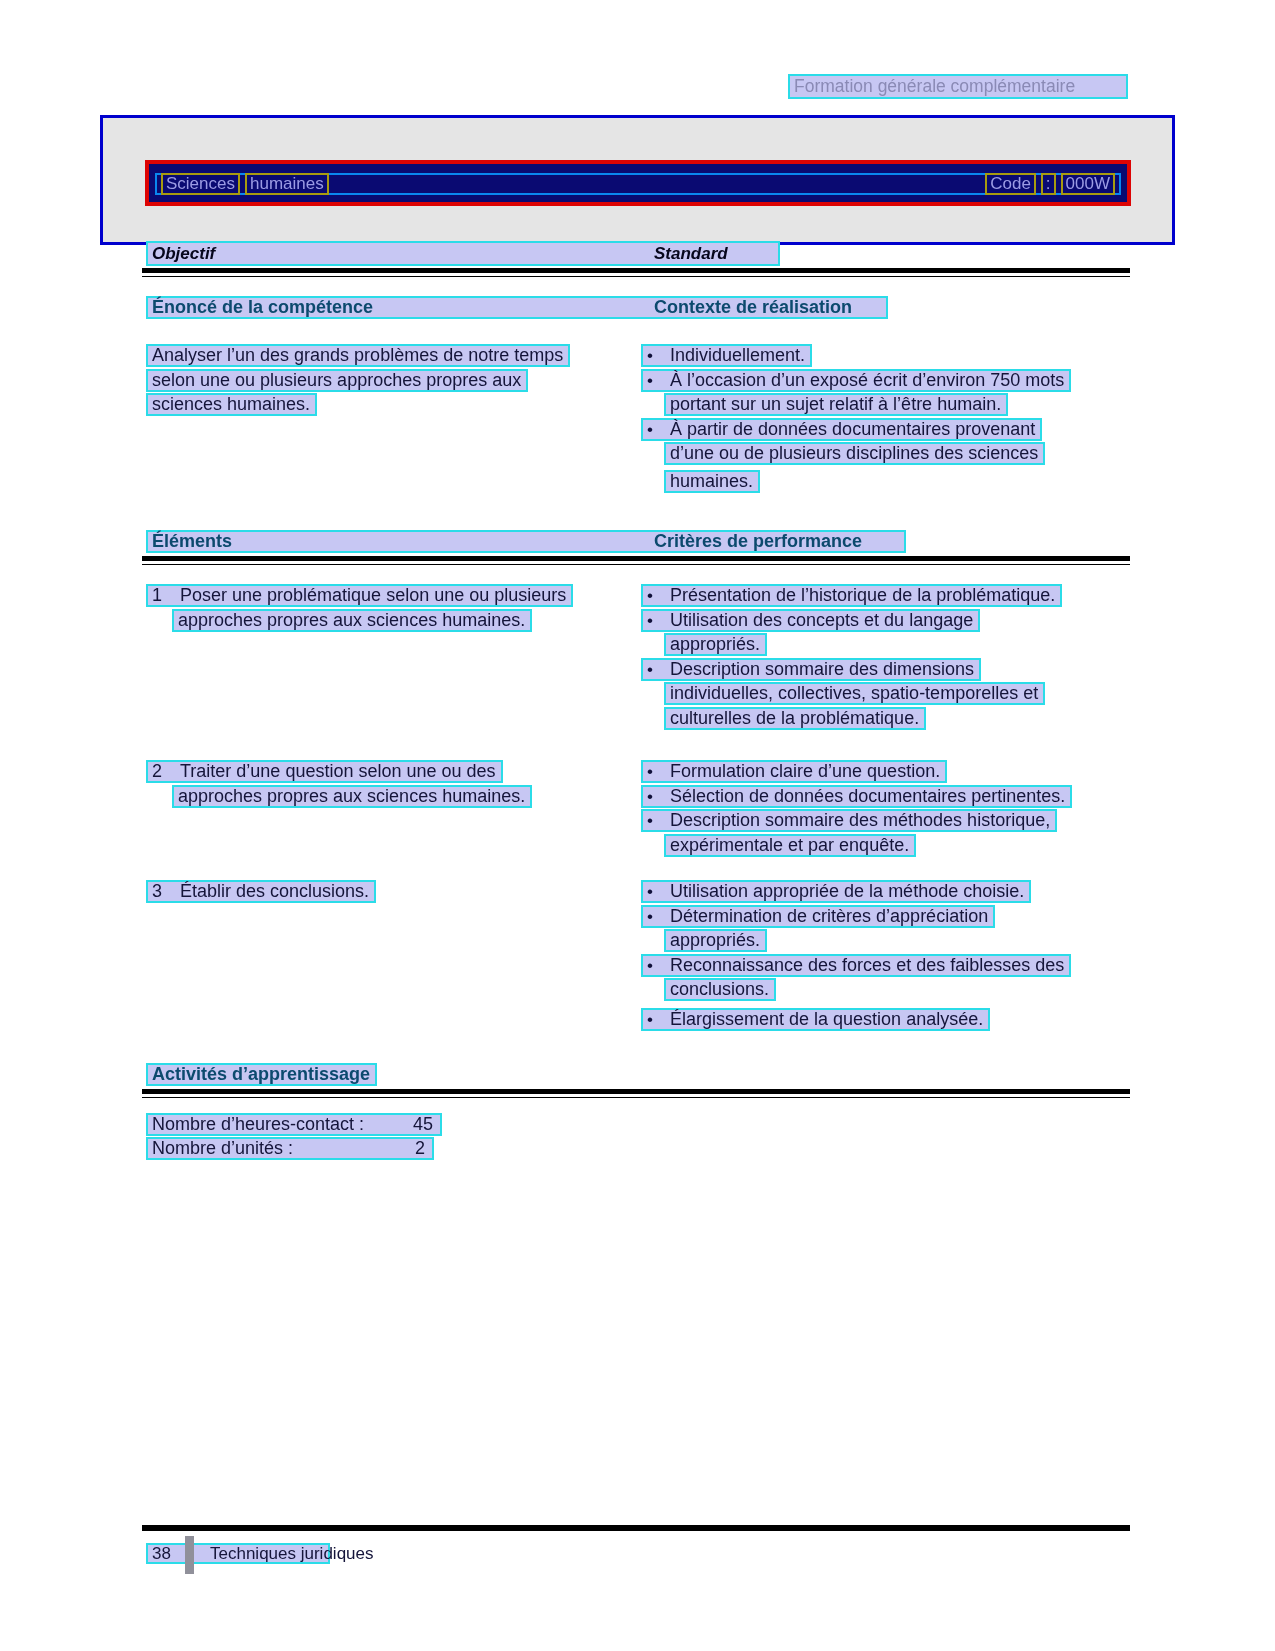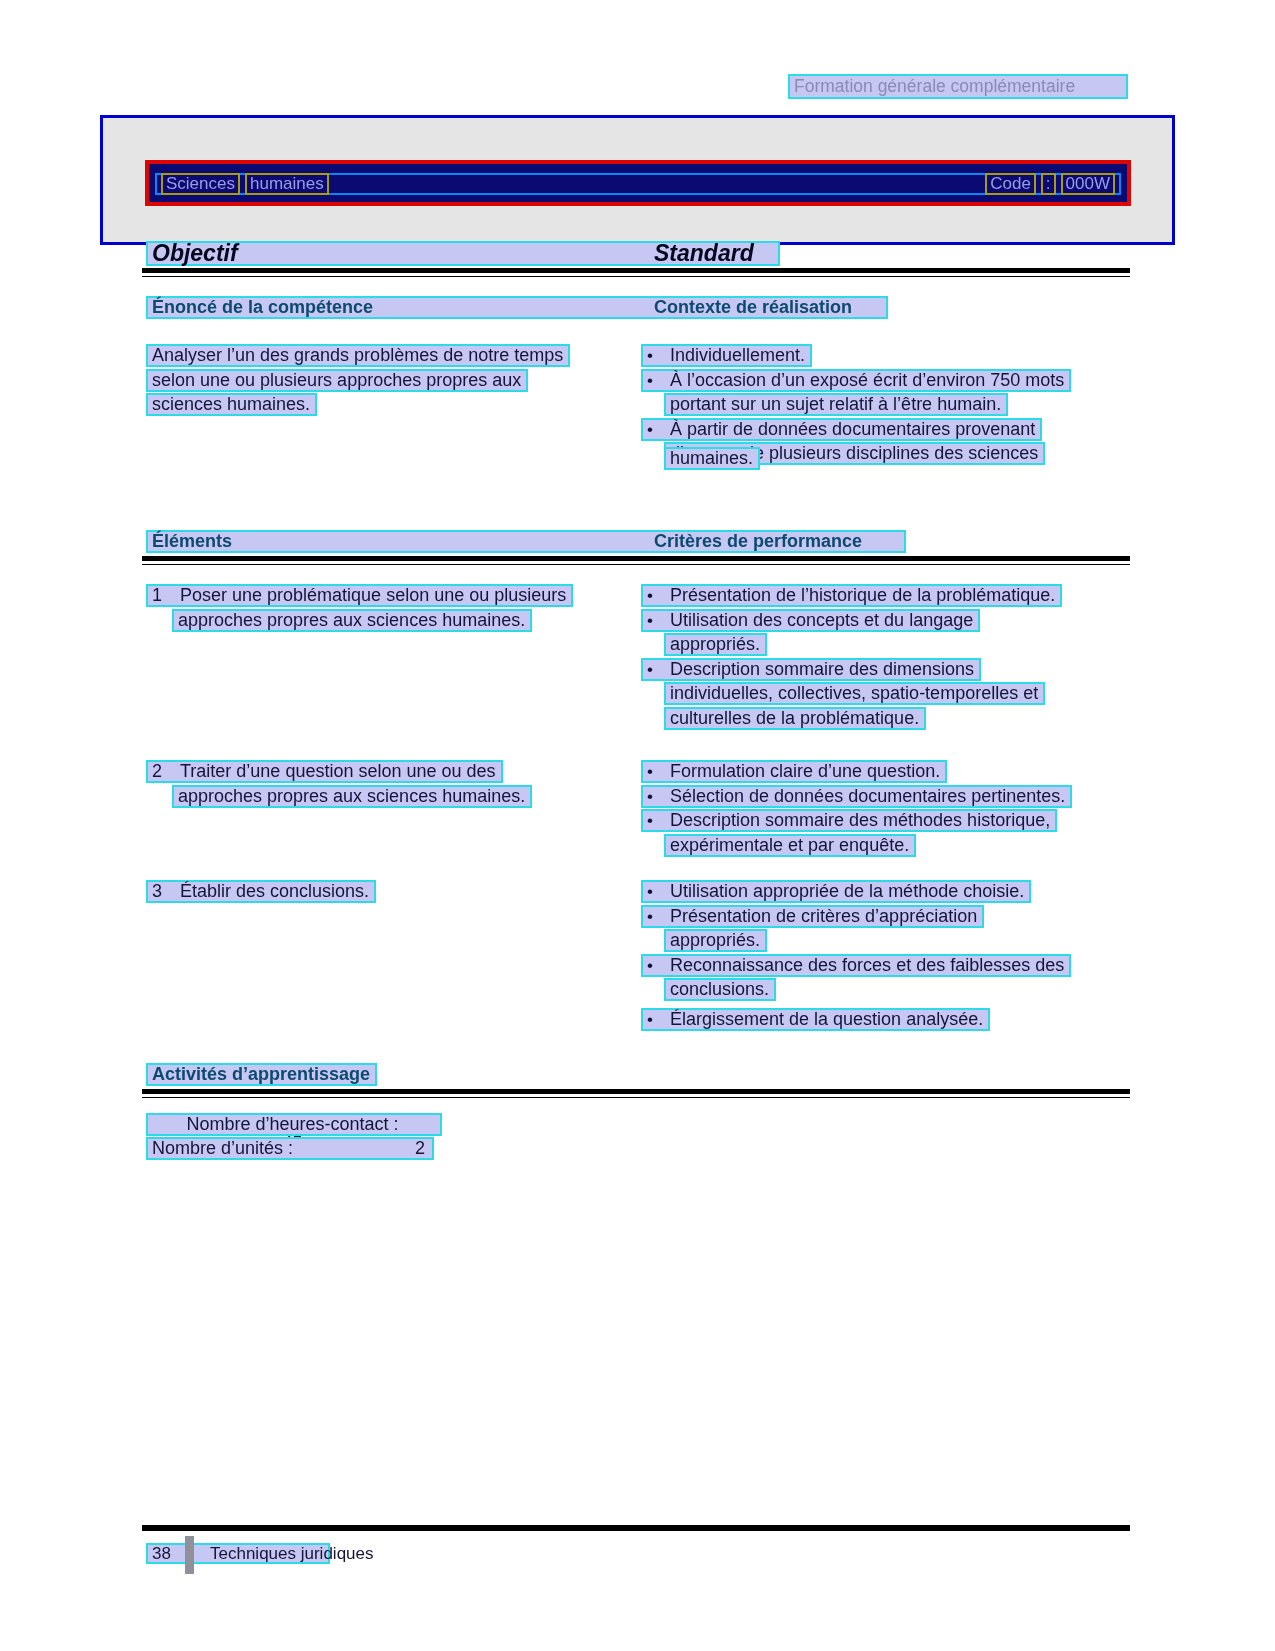--- a/index.html
+++ b/index.html
@@ -14,21 +14,21 @@
   .hl {
     position:absolute; height:23px;
     background:#c7c7f3; border:2px solid #2bdce8;
     color:#15153a; font-size:18px; line-height:19px;
     display:flex; align-items:center; white-space:nowrap;
     padding:0 5px 0 4px;
   }
   .hl.bold { font-weight:bold; color:#0c4a6e; }
   .hl.duo { padding:0 0 0 4px; }
   .duo .right-label { position:absolute; left:506px; }
-  .hl.bolditalic { font-weight:bold; font-style:italic; font-size:23px; color:#06061c; height:25px; }
+  .hl.bolditalic { font-weight:bold; font-style:italic; font-size:17px; color:#06061c; height:25px; }
   .bullet-slot { display:inline-block; width:23px; color:#10103a; }
   .bullet-slot::before { content:"\2022"; font-size:17px; }
   .num-slot { display:inline-block; width:28px; }
 
   .rule { position:absolute; left:142px; width:988px; background:#000; }
   .rule.thick { height:4.5px; }
   .rule.thin  { height:1.5px; }
 
   
   .course-box {
@@ -118,21 +118,21 @@
   <div class="hl" style="left:664px;top:393px;">
       <span>portant sur un sujet relatif à l’être humain.</span>
     </div>
   <div class="hl" style="left:641px;top:417.5px;">
       <span class="bullet-slot"></span>
       <span>À partir de données documentaires provenant</span>
     </div>
   <div class="hl" style="left:664px;top:442px;">
       <span>d’une ou de plusieurs disciplines des sciences</span>
     </div>
-  <div class="hl" style="left:664px;top:447px;">
+  <div class="hl" style="left:664px;top:470px;">
       <span>humaines.</span>
     </div>
 
   <div class="hl duo bold" style="left:146px;top:530px;width:760px;">
     <span>Éléments</span>
     <span class="right-label">Critères de performance</span>
   </div>
   <div class="rule thick" style="top:556px;"></div>
   <div class="rule thin" style="top:563.5px;"></div>
 
@@ -191,42 +191,42 @@
   <div class="hl" style="left:146px;top:880px;">
       <span class="num-slot">3</span>
       <span>Établir des conclusions.</span>
     </div>
   <div class="hl" style="left:641px;top:880px;">
       <span class="bullet-slot"></span>
       <span>Utilisation appropriée de la méthode choisie.</span>
     </div>
   <div class="hl" style="left:641px;top:904.5px;">
       <span class="bullet-slot"></span>
-      <span>Présentation de critères d’appréciation</span>
+      <span>Détermination de critères d’appréciation</span>
     </div>
   <div class="hl" style="left:664px;top:929px;">
       <span>appropriés.</span>
     </div>
   <div class="hl" style="left:641px;top:953.5px;">
       <span class="bullet-slot"></span>
       <span>Reconnaissance des forces et des faiblesses des</span>
     </div>
   <div class="hl" style="left:664px;top:978px;">
       <span>conclusions.</span>
     </div>
   <div class="hl" style="left:641px;top:1008px;">
       <span class="bullet-slot"></span>
       <span>Élargissement de la question analysée.</span>
     </div>
 
   <div class="hl bold" style="left:146px;top:1063px;">Activités d’apprentissage</div>
   <div class="rule thick" style="top:1089px;"></div>
   <div class="rule thin" style="top:1096.5px;"></div>
 
-  <div class="hl actrow" style="left:146px;top:1113px;width:296px;flex-direction:column;">
+  <div class="hl actrow" style="left:146px;top:1113px;width:296px;">
     <span>Nombre d’heures-contact :</span>
     <span>45</span>
   </div>
   <div class="hl actrow" style="left:146px;top:1137px;width:288px;">
     <span>Nombre d’unités :</span>
     <span>2</span>
   </div>
 
   <div class="rule" style="top:1525px;height:5.5px;"></div>
   <div class="hl footer-hl" style="left:146px;top:1543px;width:184px;">

